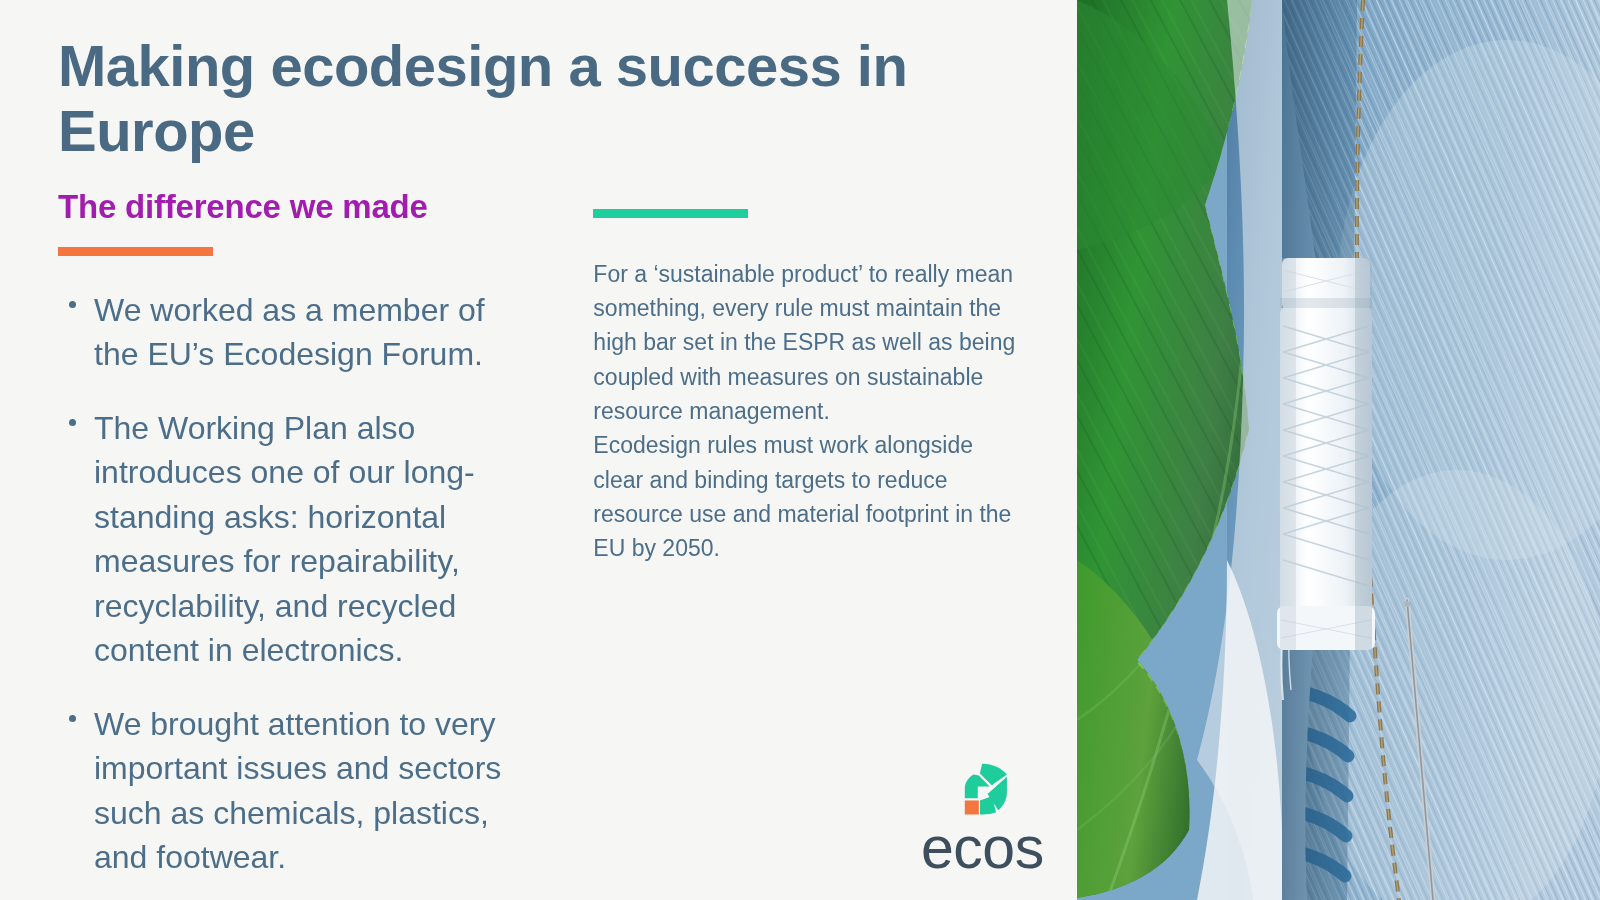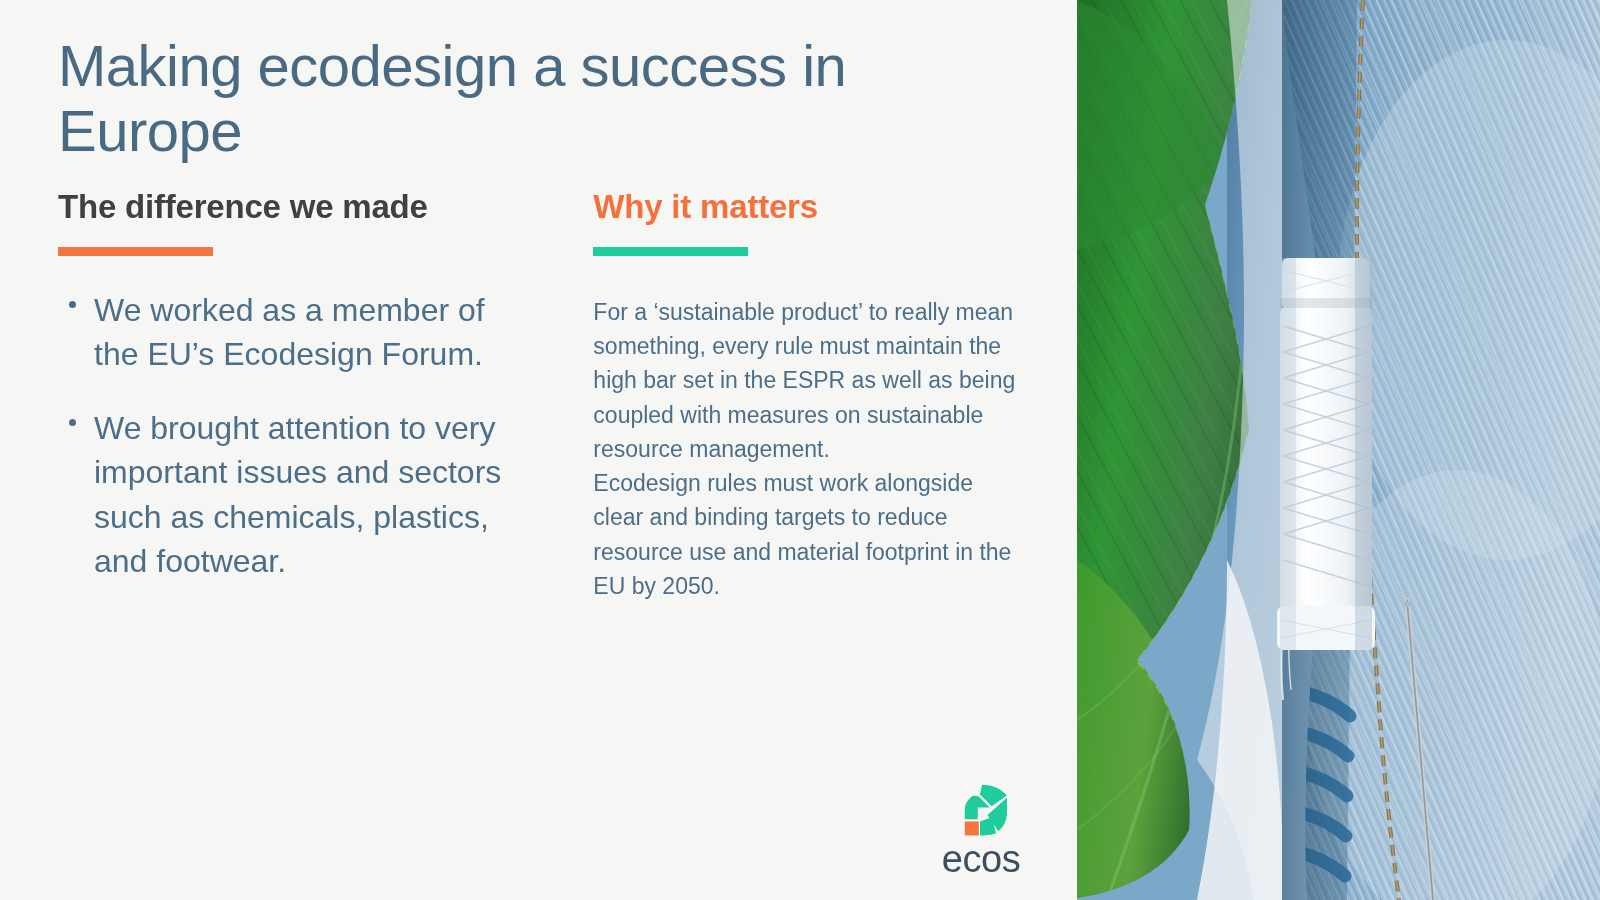--- a/index.html
+++ b/index.html
@@ -20,40 +20,40 @@
   .content {
     width:1077px;
     height:900px;
     position:relative;
     padding:34px 46px 0 58px;
   }
 
   .page-title {
     font-size:58px;
     line-height:1.12;
-    font-weight:normal;
+    font-weight:bold;
     letter-spacing:-0.5px;
     color:#4a6a84;
     max-width:1000px;
   }
 
   .columns {
     display:flex;
     margin-top:24px;
   }
   .col-left  { width:538px; padding-right:42px; }
   .col-right { width:440px; }
 
   .section-head {
     font-size:33px;
     font-weight:bold;
     letter-spacing:-0.2px;
     line-height:1.15;
   }
-  .head-green  { color:#404040; }
+  .head-green  { color:#a21caf; }
   .head-orange { color:#f4703c; }
 
   .rule {
     height:9px;
     width:155px;
     margin-top:21px;
   }
   .rule-orange { background:#f4763f; }
   .rule-green  { background:#1ecf9d; }
 
@@ -96,21 +96,21 @@
     text-align:center;
   }
   .logo-mark {
     width:54px; height:55px;
     margin:0 auto;
     display:block;
   }
   .logo-word {
     display:block;
     margin-top:4px;
-    font-size:38px;
+    font-size:59px;
     line-height:1;
     font-weight:500;
     letter-spacing:-0.5px;
     color:#3d4f5e;
   }
 
   
   .photo {
     position:relative;
     width:523px;
@@ -135,27 +135,30 @@
         <div class="section-head head-green">The difference we made</div>
         <div class="rule rule-orange"></div>
 
         <ul class="bullets">
           <li>
             <span class="dot"></span>
             <span>We worked as a member of the EU’s Ecodesign Forum.</span>
           </li>
           <li>
             <span class="dot"></span>
+            <span>The Working Plan also introduces one of our long-standing asks: horizontal measures for repairability, recyclability, and recycled content in electronics.</span>
+          </li>
+          <li>
+            <span class="dot"></span>
             <span>We brought attention to very important issues and sectors such as chemicals, plastics, and footwear.</span>
           </li>
         </ul>
       </div>
 
       <div class="col-right">
-        <div class="section-head head-orange">Why it matters</div>
         <div class="rule rule-green"></div>
 
         <p class="para para-first">For a ‘sustainable product’ to really mean something, every rule must maintain the high bar set in the ESPR as well as being coupled with measures on sustainable resource management.</p>
         <p class="para para-second">Ecodesign rules must work alongside clear and binding targets to reduce resource use and material footprint in the EU by 2050.</p>
       </div>
 
     </div>
 
     <div class="logo">
       <svg class="logo-mark" viewBox="0 0 100 100">

